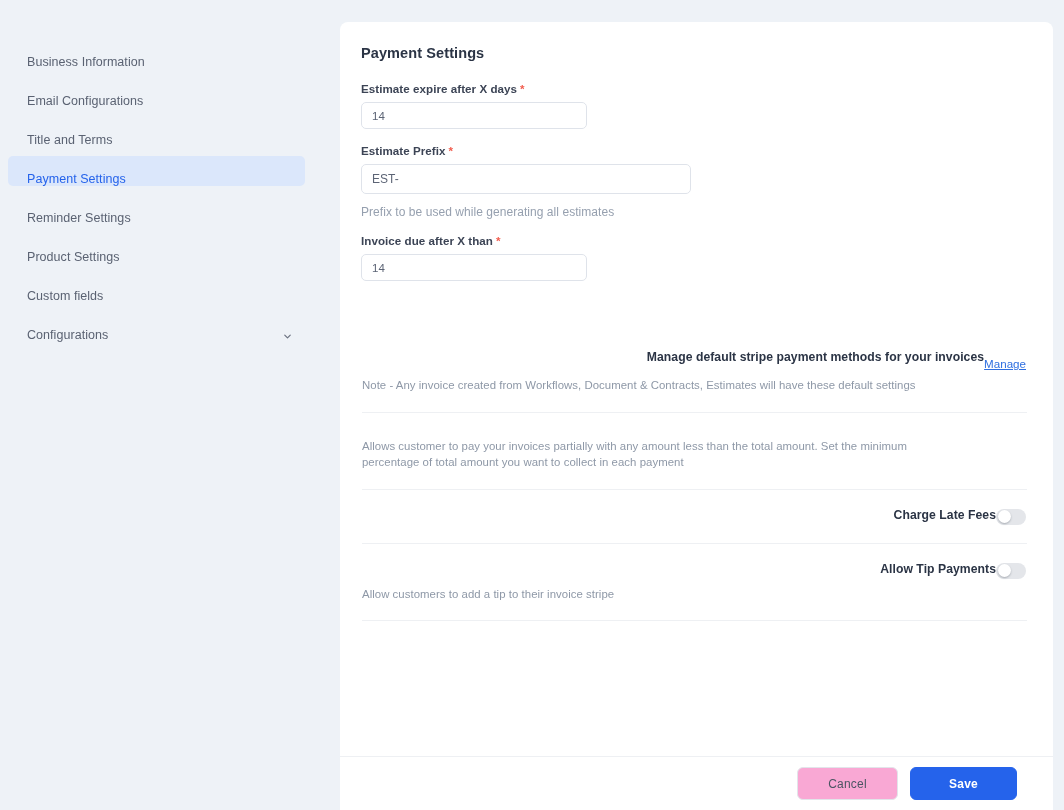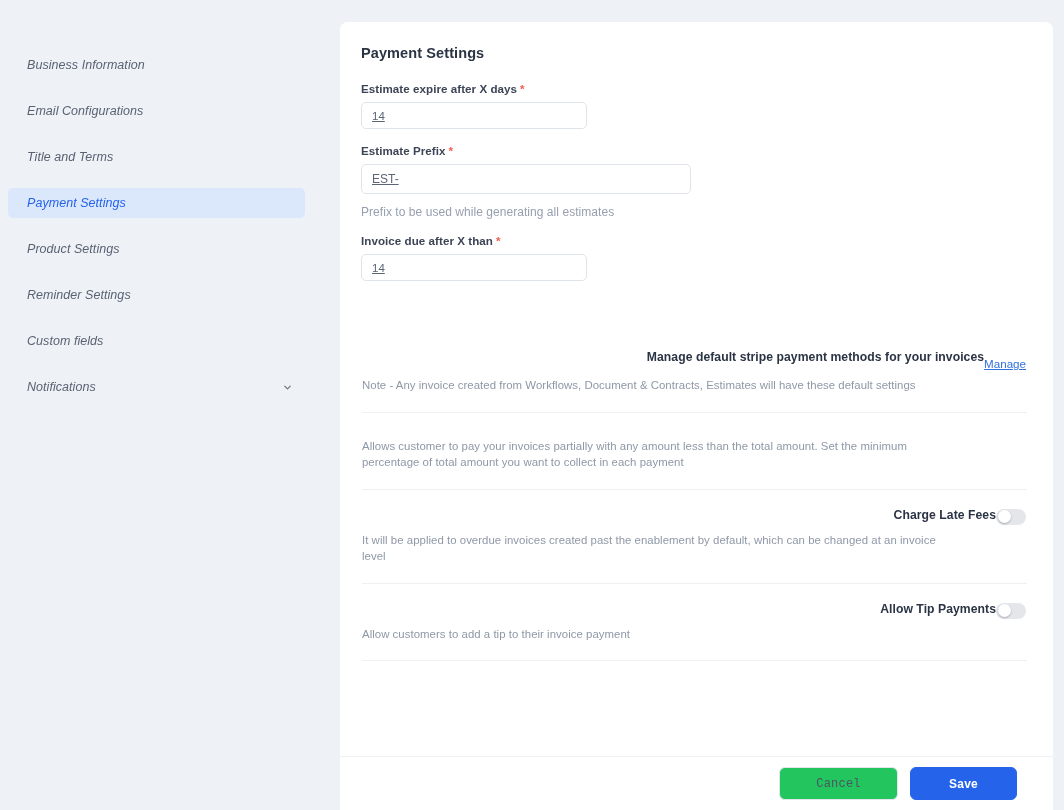--- a/index.html
+++ b/index.html
@@ -30,29 +30,28 @@
     top: 0;
     width: 340px;
     height: 810px;
     background: #eef2f7;
     padding-top: 34px;
   }
 
   .nav-item {
     position: relative;
     height: 30px;
-    margin: 16px 35px 0 8px;
+    margin: 5px 35px 0 8px;
     border-radius: 5px;
     display: flex;
-    align-items: center;
+    align-items: flex-end;
     padding-left: 19px;
     padding-right: 12px;
     cursor: pointer;
     margin-bottom: 9px;
-    font-style: italic;
   }
 
   .nav-item .nav-label {
     font-size: 12.5px;
     color: #5a6272;
     letter-spacing: .05px;
     white-space: nowrap;
   }
 
   .nav-item.active {
@@ -121,21 +120,20 @@
     display: block;
     height: 27px;
     border: 1px solid #dfe3ea;
     border-radius: 5px;
     background: #fff;
     font-family: "Liberation Sans", sans-serif;
     font-size: 11.5px;
     color: #5c6475;
     padding: 8px 10px;
     outline: none;
-    text-decoration: underline;
   }
   .w-narrow { width: 226px; }
   .w-wide   { width: 330px; height: 30px; font-size: 12px; }
 
   .helper {
     font-size: 12px;
     color: #96a0af;
     margin-top: 11px;
     letter-spacing: .05px;
   }
@@ -224,25 +222,24 @@
   .btn {
     font-family: "Liberation Sans", sans-serif;
     font-size: 12px;
     border-radius: 6px;
     height: 33px;
     cursor: pointer;
     outline: none;
     letter-spacing: .2px;
   }
   .btn-cancel {
-    width: 119px;
-    background: #22c55e;
+    width: 101px;
+    background: #f9a8d4;
     border: 1px solid #e2e5ea;
     color: #4b5563;
-    font-family: Liberation Mono, monospace;
   }
   .btn-save {
     width: 107px;
     background: #2563eb;
     border: 1px solid #2563eb;
     color: #ffffff;
     font-weight: bold;
   }
 </style>
 </head>
@@ -257,30 +254,30 @@
       <div class="nav-item">
         <span class="nav-label">Email Configurations</span>
       </div>
       <div class="nav-item">
         <span class="nav-label">Title and Terms</span>
       </div>
       <div class="nav-item active">
         <span class="nav-label">Payment Settings</span>
       </div>
       <div class="nav-item">
+        <span class="nav-label">Reminder Settings</span>
+      </div>
+      <div class="nav-item">
         <span class="nav-label">Product Settings</span>
       </div>
       <div class="nav-item">
-        <span class="nav-label">Reminder Settings</span>
-      </div>
-      <div class="nav-item">
         <span class="nav-label">Custom fields</span>
       </div>
       <div class="nav-item has-chevron">
-        <span class="nav-label">Notifications</span>
+        <span class="nav-label">Configurations</span>
         <span class="chevron">
           <svg viewBox="0 0 24 24" fill="none" stroke="currentColor" stroke-width="2.6" stroke-linecap="round" stroke-linejoin="round">
             <polyline points="6 9 12 15 18 9"></polyline>
           </svg>
         </span>
       </div>
     </nav>
 
   <section id="card">
 
@@ -319,31 +316,30 @@
             <div class="section-desc">Allows customer to pay your invoices partially with any amount less than the total amount. Set the minimum percentage of total amount you want to collect in each payment</div>
           </div>
           <div class="divider"></div>
           <div class="section">
             <div class="section-head">
               <div class="section-title">Charge Late Fees</div>
               <div class="toggle">
                 <span class="knob"></span>
               </div>
             </div>
-            <div class="section-desc">It will be applied to overdue invoices created past the enablement by default, which can be changed at an invoice level</div>
           </div>
           <div class="divider"></div>
           <div class="section">
             <div class="section-head">
               <div class="section-title">Allow Tip Payments</div>
               <div class="toggle">
                 <span class="knob"></span>
               </div>
             </div>
-            <div class="section-desc">Allow customers to add a tip to their invoice payment</div>
+            <div class="section-desc">Allow customers to add a tip to their invoice stripe</div>
           </div>
           <div class="divider"></div>
         </div>
 
     </div>
 
     <div id="card-footer">
       <button class="btn btn-cancel">Cancel</button>
       <button class="btn btn-save">Save</button>
     </div>

